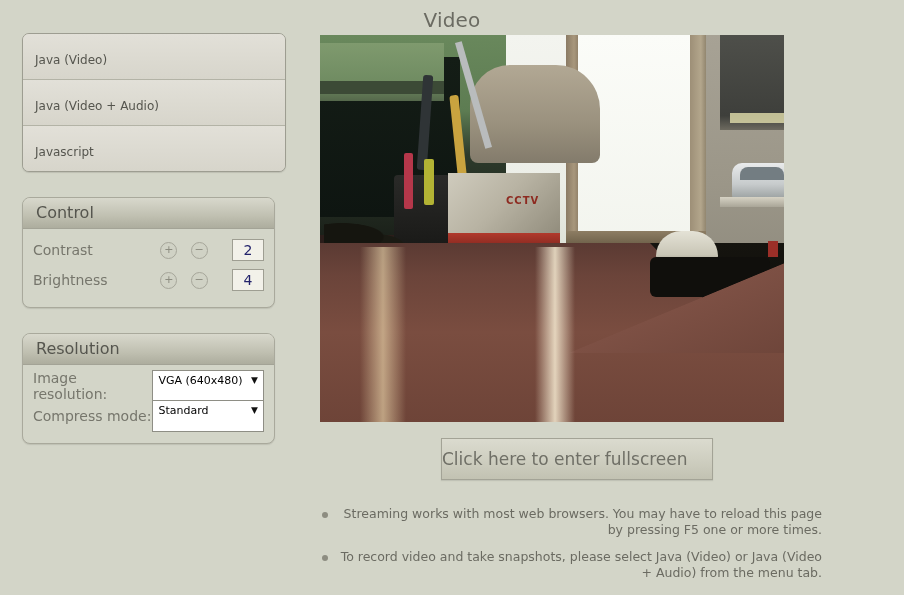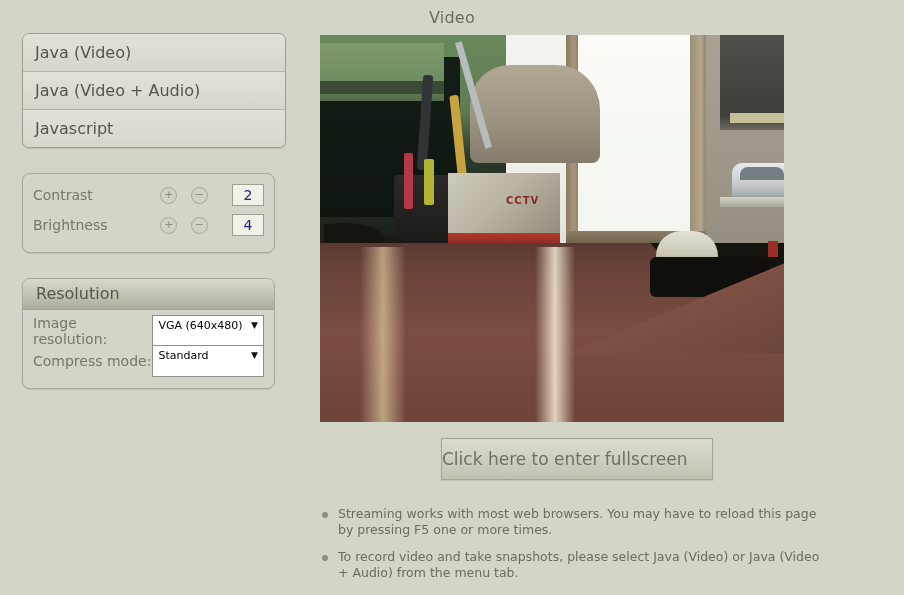--- a/index.html
+++ b/index.html
@@ -15,21 +15,21 @@
     position: relative;
   }
 
   
   .page-title {
     position: absolute;
     left: 0;
     top: 8px;
     width: 904px;
     text-align: center;
-    font-size: 16px;
+    font-size: 20px;
     color: #6b6b62;
     letter-spacing: 0.2px;
   }
 
   
   .sidebar {
     position: absolute;
     left: 22px;
     top: 33px;
     width: 264px;
@@ -48,22 +48,22 @@
     line-height: 36px;
     padding: 0 0 0 12px;
     font-size: 17px;
     color: #6e6e64;
     background: linear-gradient(to bottom, #b6b6a8 0%, #a8a89a 55%, #a3a395 100%);
     border-bottom: 1px solid #97978b;
   }
   .menu-item {
     height: 37px;
     line-height: 37px;
-    padding: 0 0 0 12px;
-    font-size: 16px;
+    padding: 8px 0 0 12px;
+    font-size: 12px;
     color: #55554e;
     background: linear-gradient(to bottom, #e2e0d8 0%, #d7d5cb 100%);
     border-bottom: 1px solid #b3b3a6;
     cursor: pointer;
   }
   .menu-item:last-child {
     border-bottom: none;
   }
 
   
@@ -353,20 +353,21 @@
   
   .notes {
     position: absolute;
     left: 322px;
     top: 506px;
     width: 500px;
   }
   .note {
     display: flex;
     margin-bottom: 11px;
+    text-align: right;
   }
   .note-bullet {
     width: 6px;
     height: 6px;
     border-radius: 50%;
     background: #8d8d81;
     margin: 6px 10px 0 0;
     flex: 0 0 auto;
   }
   .note-text {
@@ -382,20 +383,21 @@
 
 <div class="sidebar">
 
   <div class="menu">
     <div class="menu-item">Java (Video)</div>
     <div class="menu-item">Java (Video + Audio)</div>
     <div class="menu-item">Javascript</div>
   </div>
 
   <div class="panel" style="width:251px;">
+    <div class="panel-header">Control</div>
     <div class="panel-body">
 
       <div class="ctrl-row">
         <div class="ctrl-label">Contrast</div>
         <div class="round-btn">+</div>
         <div class="round-btn">−</div>
         <div class="ctrl-value">2</div>
       </div>
 
       <div class="ctrl-row">

